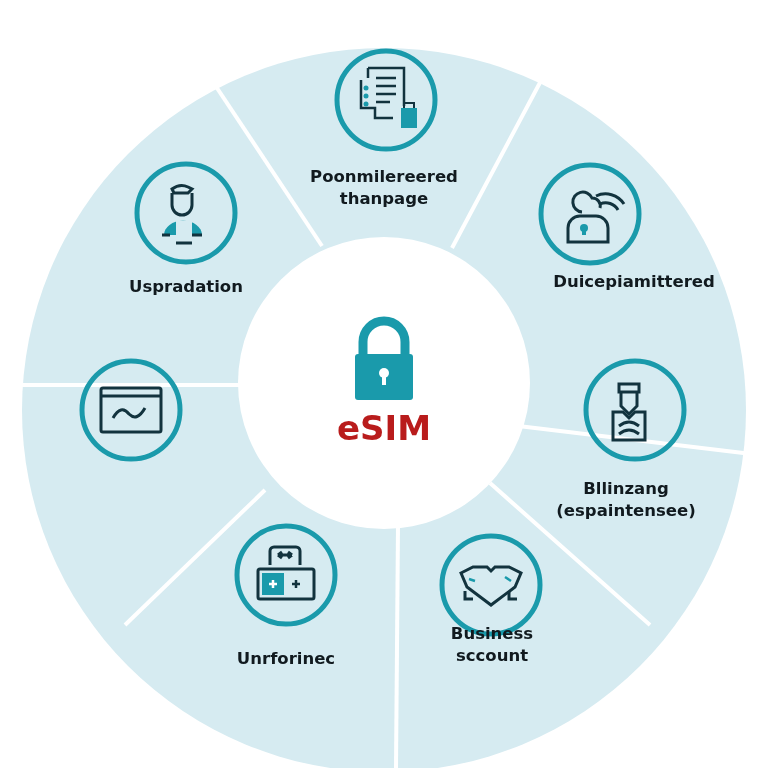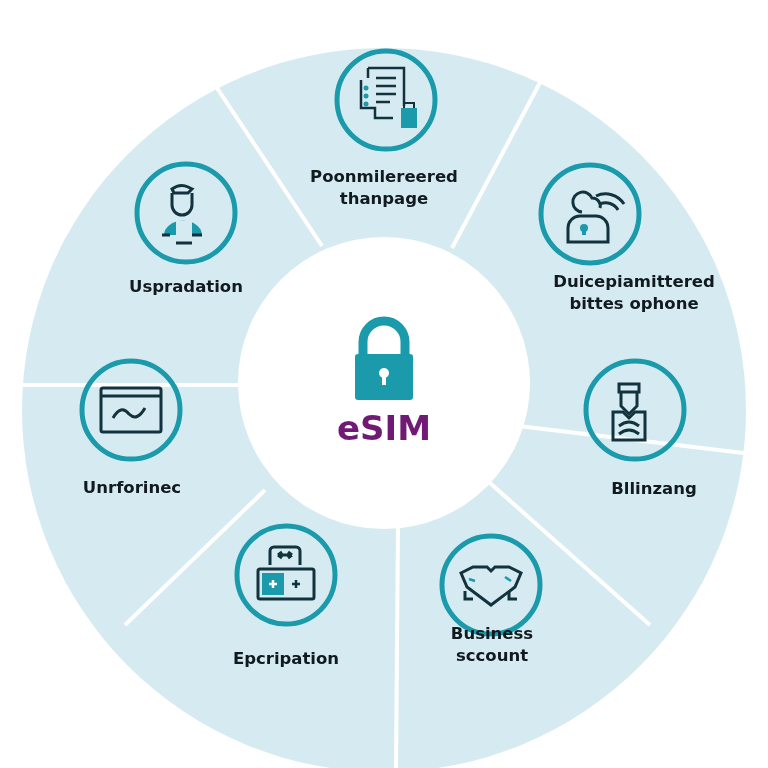--- a/index.html
+++ b/index.html
@@ -5,21 +5,21 @@
   html, body { margin:0; padding:0; background:#ffffff; }
   body { width:768px; height:768px; position:relative; overflow:hidden; font-family:"DejaVu Sans", sans-serif; }
   #diagram { position:absolute; left:0; top:0; width:768px; height:768px; }
   .label {
     position:absolute; text-align:center; font-weight:bold; color:#111a1f;
     font-size:16.5px; line-height:22px; white-space:nowrap; transform:translateX(-50%);
     font-family:"DejaVu Sans", sans-serif;
   }
   .center-title {
     position:absolute; left:384px; top:408px; transform:translateX(-50%);
-    font-weight:bold; font-size:34px; color:#701a75; font-family:"DejaVu Sans", sans-serif;
+    font-weight:bold; font-size:34px; color:#b91c1c; font-family:"DejaVu Sans", sans-serif;
   }
 </style>
 </head>
 <body>
 
 <svg id="diagram" viewBox="0 0 768 768" xmlns="http://www.w3.org/2000/svg">
 
   <circle cx="384" cy="410" r="362" fill="#d6ebf1"></circle>
 
   <g stroke="#ffffff" stroke-width="4">
@@ -119,30 +119,29 @@
 </svg>
 
 <div class="center-title">eSIM</div>
 
 <div class="label" style="left:384px;top:166px;">
   <div>Poonmilereered</div>
   <div>thanpage</div>
 </div>
 <div class="label" style="left:598px;top:271px;margin-left:36px;">
   <div>Duicepiamittered</div>
-  <div>bittes ophone</div>
 </div>
-<div class="label" style="left:654px;top:478px;">
+<div class="label" style="left:626px;top:478px;">
   <div>Bllinzang</div>
+  <div>(espaintensee)</div>
 </div>
 <div class="label" style="left:492px;top:623px;">
   <div>Business</div>
   <div>sccount</div>
 </div>
 <div class="label" style="left:286px;top:648px;">
-  <div>Epcripation</div>
+  <div>Unrforinec</div>
 </div>
 <div class="label" style="left:132px;top:477px;">
-  <div>Unrforinec</div>
 </div>
 <div class="label" style="left:186px;top:276px;">
   <div>Uspradation</div>
 </div>
 
 </body></html>

